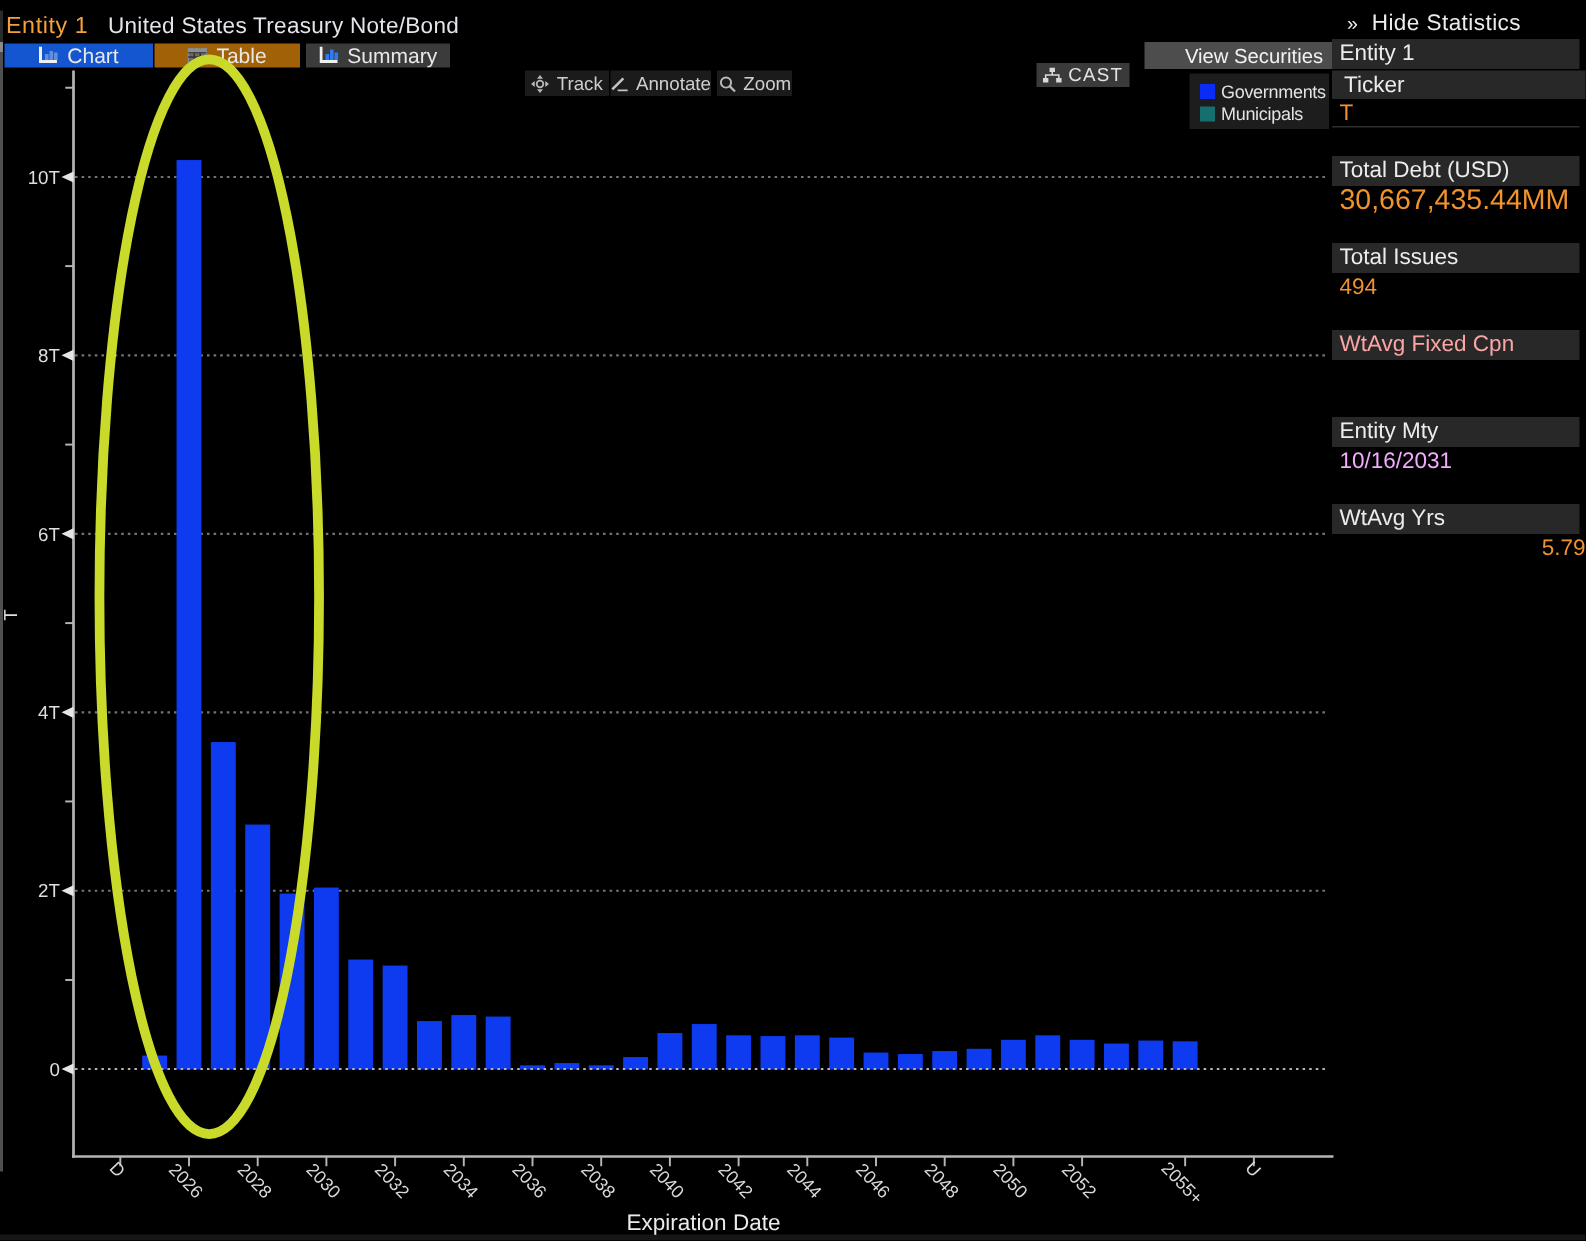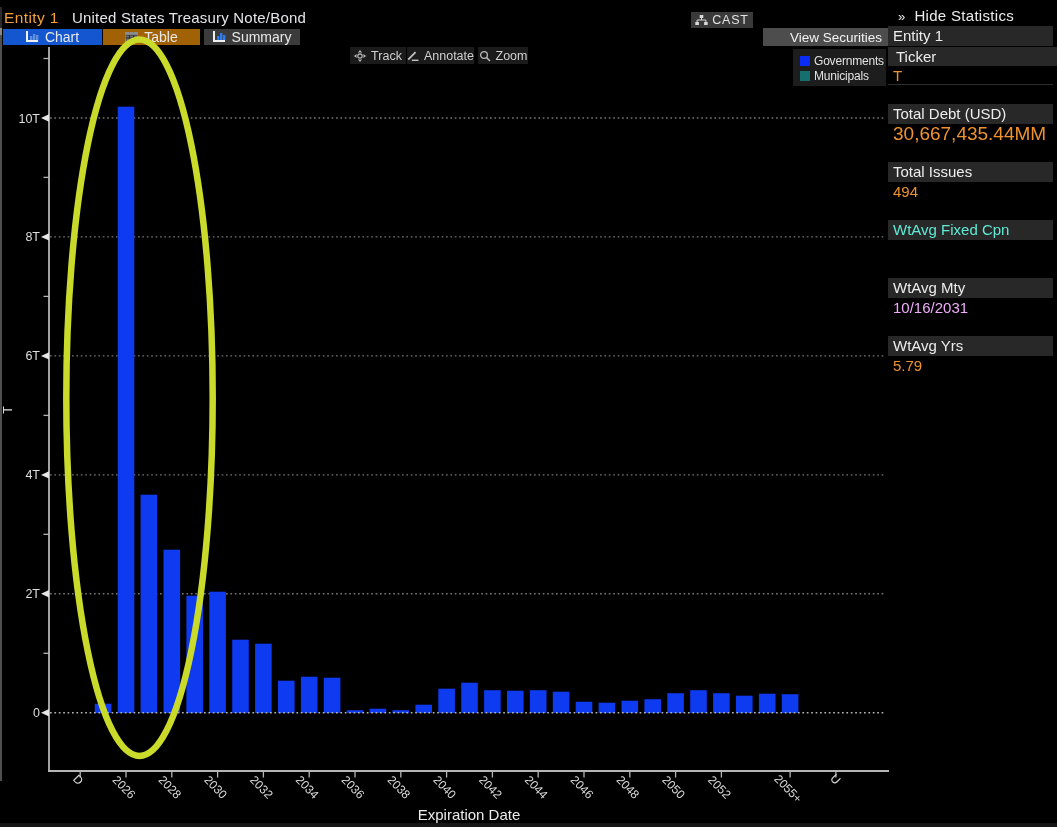--- a/index.html
+++ b/index.html
@@ -57,21 +57,21 @@
     <path d="M4.8 9.3 L11.5 9.3" stroke="#c4c4c4" stroke-width="1.4" fill="none"></path>
   </svg>
   Annotate</div>
 <div class="btn" style="left:478px;top:47px;width:50px;height:17px;background:#1b1b1b;">
   <svg width="12" height="12" viewBox="0 0 12 12" style="margin-right:5px;">
     <circle cx="5" cy="5" r="3.4" fill="none" stroke="#b9b9b9" stroke-width="1.3"></circle>
     <path d="M7.6 7.6 L11 11" stroke="#b9b9b9" stroke-width="1.5"></path>
   </svg>
   Zoom</div>
 
-<div class="btn" style="left:691px;top:12px;width:62px;height:16px;background:#3a3a3a;color:#e3e3e3;font-size:12.5px;">
+<div class="btn" style="left:691px;top:42px;width:62px;height:16px;background:#3a3a3a;color:#e3e3e3;font-size:12.5px;">
   <svg width="13" height="11" viewBox="0 0 13 11" style="margin-right:4px;">
     <rect x="4.7" y="0" width="3.6" height="3" fill="#d9d9d9"></rect>
     <rect x="0.3" y="7" width="3.6" height="3" fill="#d9d9d9"></rect>
     <rect x="9.1" y="7" width="3.6" height="3" fill="#d9d9d9"></rect>
     <path d="M6.5 3 V5 M2.1 7 V5 H10.9 V7" stroke="#d9d9d9" stroke-width="1" fill="none"></path>
   </svg>
   <span style="letter-spacing:0.8px;">CAST</span>
   </div>
 <div class="btn" style="left:763px;top:28px;width:146px;height:18px;background:#4d4d4d;color:#f2f2f2;font-size:13.5px;">View Securities</div>
 
@@ -210,23 +210,23 @@
   <div style="position:absolute;left:0;top:26px;width:165.3px;height:20px;background:#282828;color:#ececec;font-size:15px;line-height:20px;padding-left:5px;box-sizing:border-box;">Entity 1</div>
   <div style="position:absolute;left:0;top:47px;width:183px;height:19px;background:#282828;color:#ececec;font-size:15px;line-height:19px;padding-left:8px;box-sizing:border-box;">Ticker</div>
   <div style="position:absolute;left:0;top:66px;width:165.3px;height:19px;background:#000;border-bottom:1px solid #2e2e2e;color:#f0922e;font-size:15px;line-height:19px;padding-left:5px;box-sizing:border-box;">T</div>
 
   <div style="position:absolute;left:0;top:104px;width:165.3px;height:20px;background:#282828;color:#ececec;font-size:15px;line-height:20px;padding-left:5px;box-sizing:border-box;">Total Debt (USD)</div>
   <div style="position:absolute;left:0;top:124px;width:169px;height:19px;background:#000;color:#f0922e;font-size:19px;line-height:19px;padding-left:5px;box-sizing:border-box;">30,667,435.44MM</div>
 
   <div style="position:absolute;left:0;top:162px;width:165.3px;height:20px;background:#282828;color:#ececec;font-size:15px;line-height:20px;padding-left:5px;box-sizing:border-box;">Total Issues</div>
   <div style="position:absolute;left:0;top:182px;width:169px;height:19px;background:#000;color:#f0922e;font-size:15px;line-height:19px;padding-left:5px;box-sizing:border-box;">494</div>
 
-  <div style="position:absolute;left:0;top:220px;width:165.3px;height:20px;background:#282828;color:#5eead4;font-size:15px;line-height:20px;padding-left:5px;box-sizing:border-box;">WtAvg Fixed Cpn</div>
+  <div style="position:absolute;left:0;top:220px;width:165.3px;height:20px;background:#282828;color:#fca5a5;font-size:15px;line-height:20px;padding-left:5px;box-sizing:border-box;">WtAvg Fixed Cpn</div>
   <div style="position:absolute;left:0;top:240px;width:169px;height:19px;background:#000;color:#f0922e;font-size:15px;line-height:19px;padding-left:5px;box-sizing:border-box;margin-top:44px;">2.95</div>
 
-  <div style="position:absolute;left:0;top:278px;width:165.3px;height:20px;background:#282828;color:#ececec;font-size:15px;line-height:20px;padding-left:5px;box-sizing:border-box;">WtAvg Mty</div>
+  <div style="position:absolute;left:0;top:278px;width:165.3px;height:20px;background:#282828;color:#ececec;font-size:15px;line-height:20px;padding-left:5px;box-sizing:border-box;">Entity Mty</div>
   <div style="position:absolute;left:0;top:298px;width:169px;height:19px;background:#000;color:#f0abfc;font-size:15px;line-height:19px;padding-left:5px;box-sizing:border-box;">10/16/2031</div>
 
   <div style="position:absolute;left:0;top:336px;width:165.3px;height:20px;background:#282828;color:#ececec;font-size:15px;line-height:20px;padding-left:5px;box-sizing:border-box;">WtAvg Yrs</div>
-  <div style="position:absolute;left:0;top:356px;width:169px;height:19px;background:#000;color:#f0922e;font-size:15px;line-height:19px;padding-left:5px;box-sizing:border-box;">5.79</div>
+  <div style="position:absolute;left:0;top:356px;width:169px;height:19px;background:#000;color:#f0922e;font-size:15px;line-height:19px;padding-left:5px;box-sizing:border-box;text-align:right;">5.79</div>
 </div>
 
 <div class="abs" style="left:0;top:822.5px;width:1057px;height:4.5px;background:#161616;"></div>
 
 </body></html>

